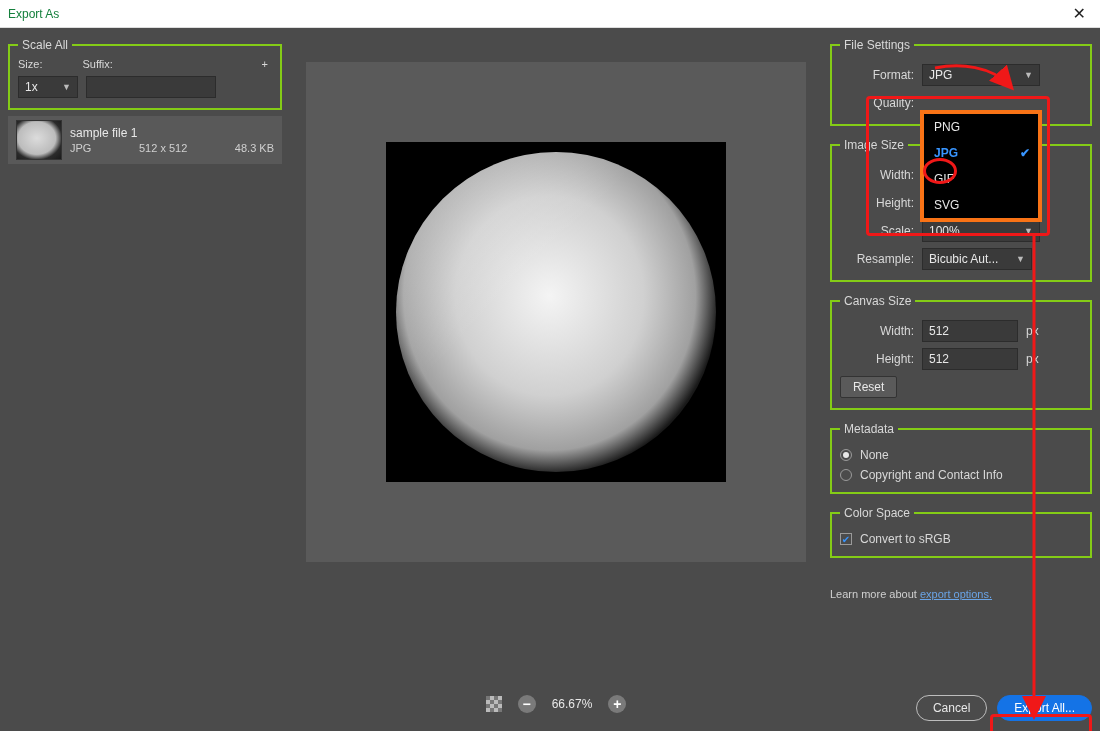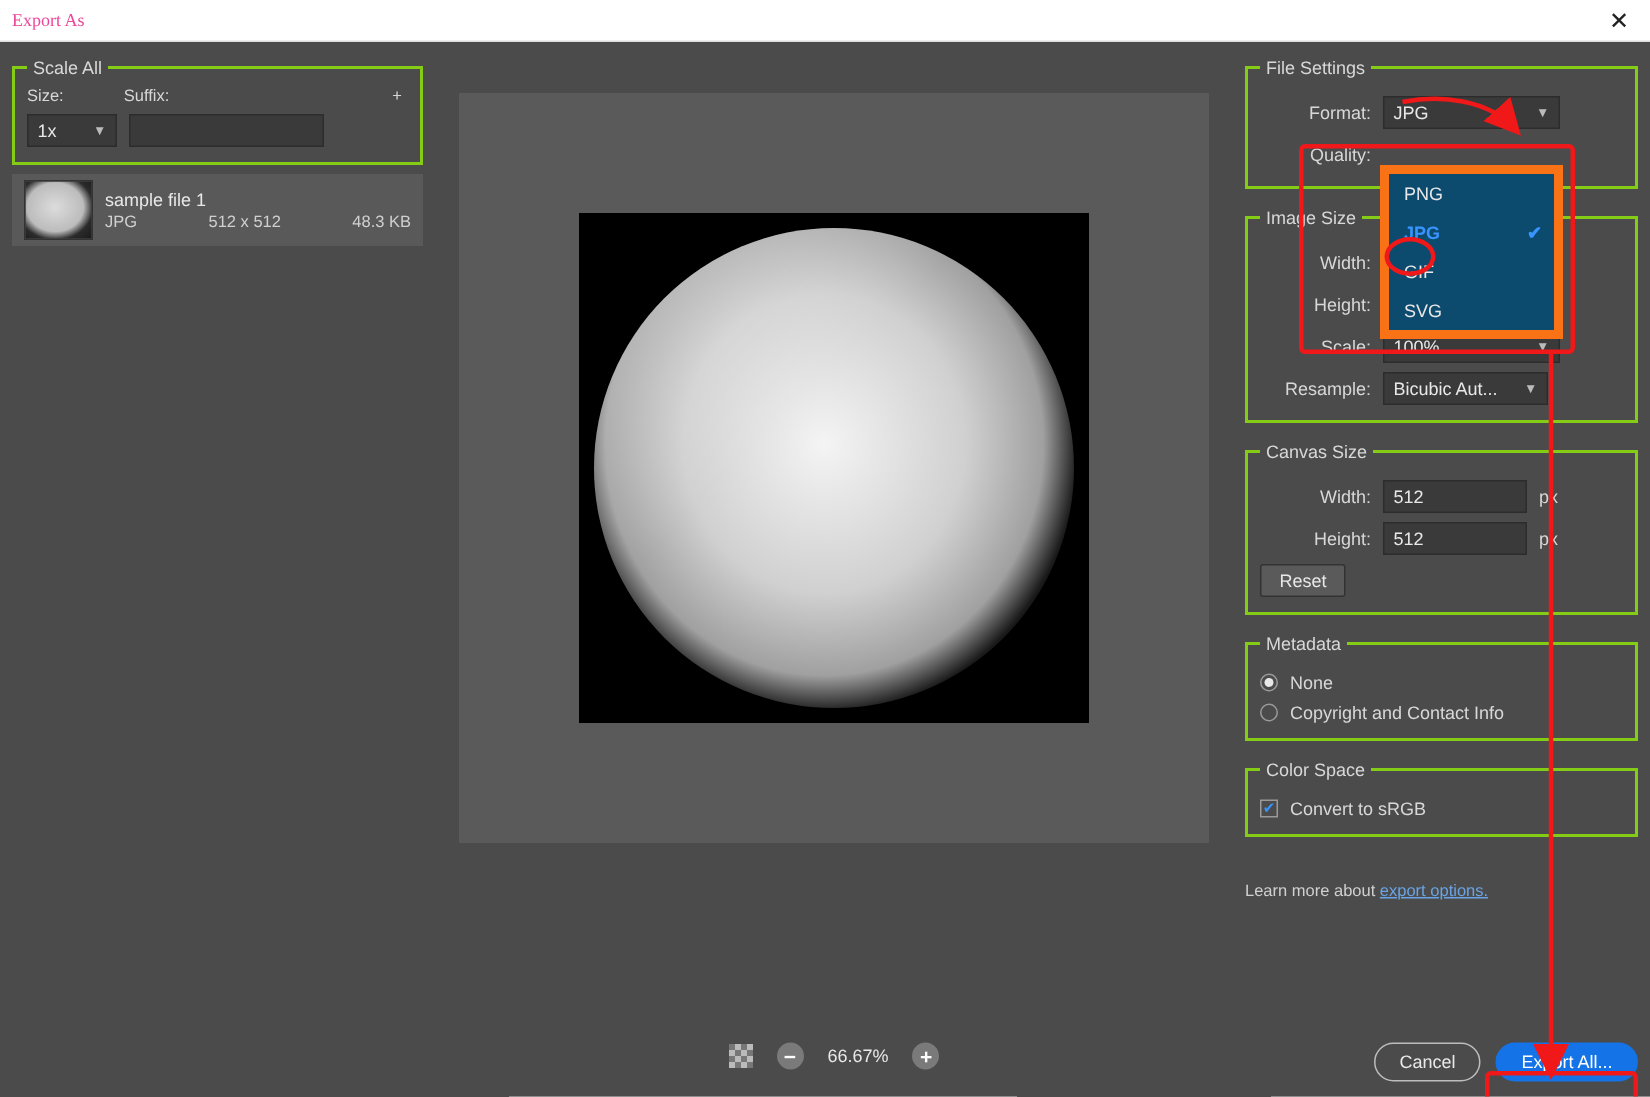--- a/index.html
+++ b/index.html
@@ -1,18 +1,18 @@
 <!DOCTYPE html>
 <html><head>
 <meta charset="utf-8">
 <style>
 * { margin: 0; padding: 0; box-sizing: border-box; font-family: "Segoe UI", Arial, sans-serif; }
 body { width: 1100px; height: 731px; background: #fff; overflow: hidden; }
 .titlebar { height: 28px; background: #fff; border-bottom: 1px solid #ddd; display: flex; align-items: center; padding: 0 8px; justify-content: space-between; }
-.titlebar .title { font-size: 12px; color: #ec4899; font-family: Liberation Serif, serif; }
+.titlebar .title { font-size: 12px; color: #15803d; }
 .titlebar .close { font-size: 16px; color: #222; cursor: pointer; padding: 0 6px; }
 .workspace { height: 703px; background: #4b4b4b; display: flex; position: relative; }
 .left-panel { width: 290px; padding: 10px 8px; }
 .center-panel { flex: 1; display: flex; flex-direction: column; align-items: center; justify-content: flex-start; padding: 10px; position: relative; }
 .right-panel { width: 278px; padding: 10px 8px; display: flex; flex-direction: column; gap: 6px; }
 
 fieldset.group { border: 2px solid #84cc16; padding: 6px 8px 10px 8px; margin-bottom: 6px; }
 fieldset.group > legend { font-size: 12px; color: #d8d8d8; padding: 0 4px; }
 
 .row { display: flex; align-items: center; gap: 8px; margin-top: 6px; }
@@ -50,21 +50,21 @@
 .learn-more { font-size: 11px; color: #d0d0d0; margin-top: 18px; }
 .learn-more a { color: #6aa4e6; text-decoration: underline; cursor: pointer; }
 
 .bottom-buttons { margin-top: auto; display: flex; justify-content: flex-end; gap: 10px; padding-top: 10px; }
 .btn { height: 26px; padding: 0 16px; border-radius: 13px; border: 1px solid #bdbdbd; background: transparent; color: #e8e8e8; font-size: 12px; cursor: pointer; }
 .btn.primary { background: #1473e6; border-color: #1473e6; color: #fff; }
 
 .reset-btn { height: 22px; padding: 0 12px; background: #5a5a5a; border: 1px solid #333; color: #e8e8e8; font-size: 12px; cursor: pointer; border-radius: 2px; }
 
 
-.dropdown-menu { position: absolute; background: #0c4a6e; border: 6px solid #f97316; z-index: 30; }
+.dropdown-menu { position: absolute; background: #000000; border: 4px solid #f97316; z-index: 30; }
 .dropdown-menu .opt { padding: 6px 28px 6px 10px; font-size: 12px; color: #e8e8e8; cursor: pointer; position: relative; }
 .dropdown-menu .opt.sel { color: #3895ff; font-weight: bold; }
 .dropdown-menu .opt.sel::after { content: "✔"; position: absolute; right: 8px; color: #3895ff; }
 
 
 .anno { position: absolute; border: 3px solid #f01818; z-index: 50; pointer-events: none; }
 .anno-box1 { top: 68px; left: 866px; width: 184px; height: 140px; border-radius: 4px; }
 .anno-circle { top: 130px; left: 923px; width: 34px; height: 26px; border-radius: 50%; }
 .anno-box2 { top: 686px; left: 990px; width: 102px; height: 36px; border-radius: 4px; }
 .anno-arrow { position: absolute; z-index: 49; pointer-events: none; }

